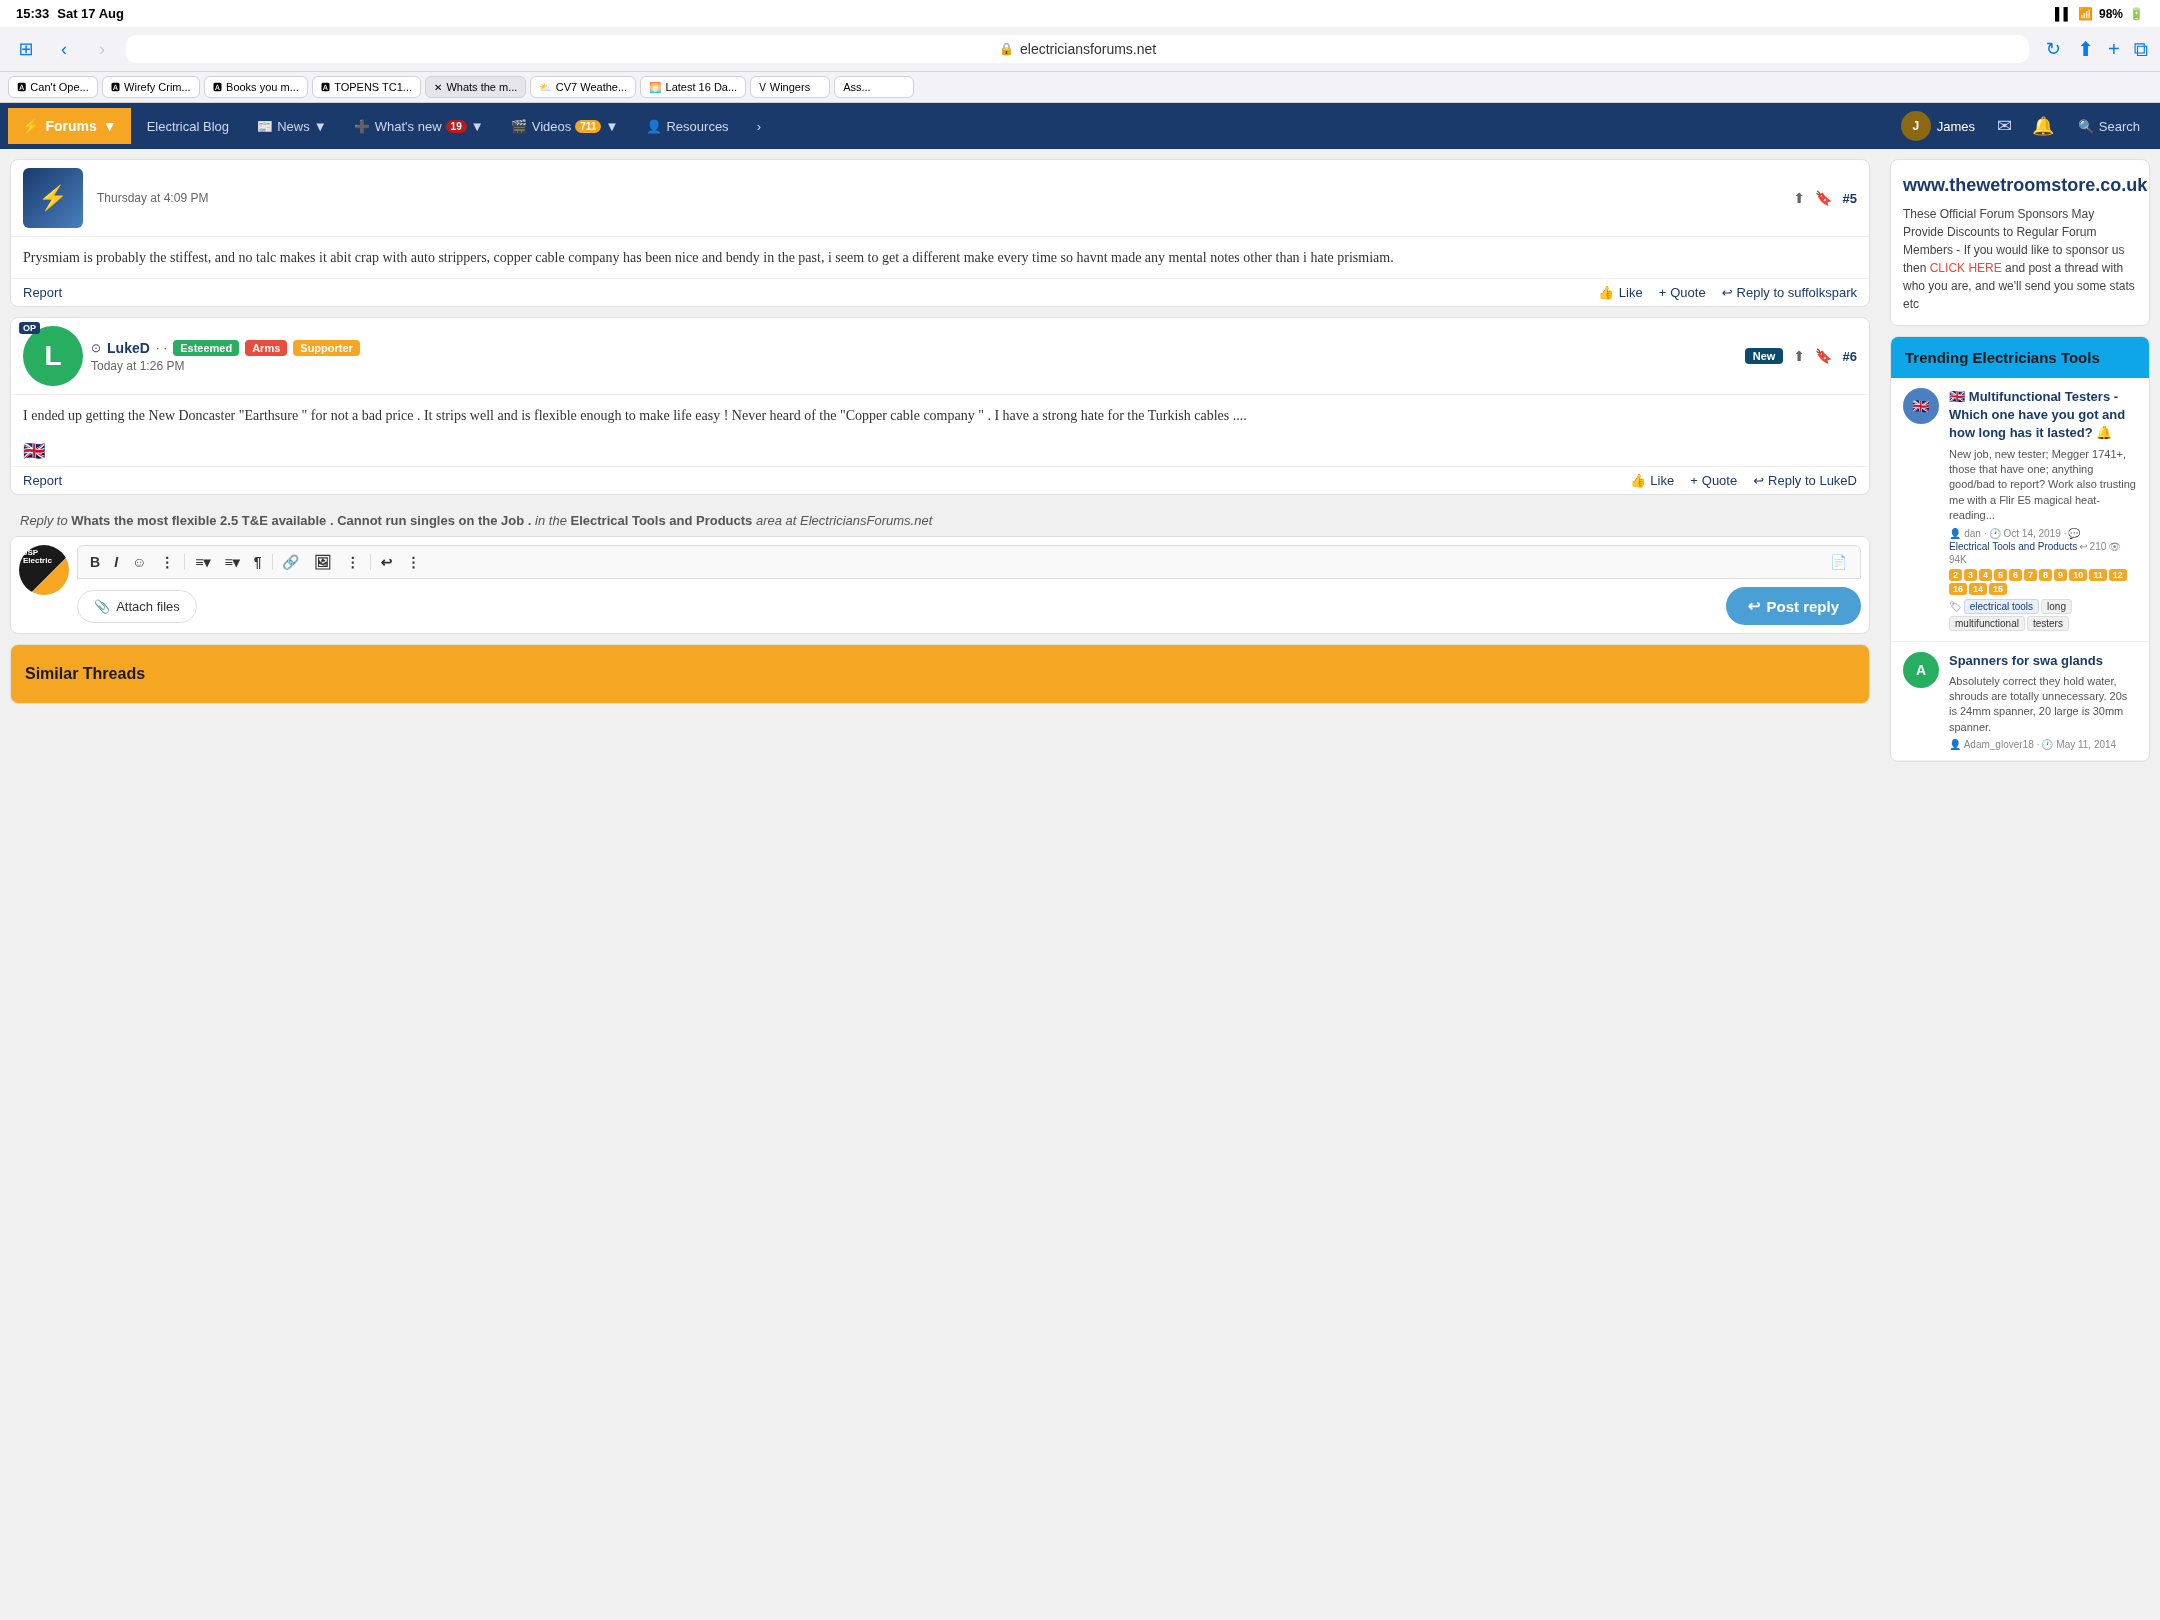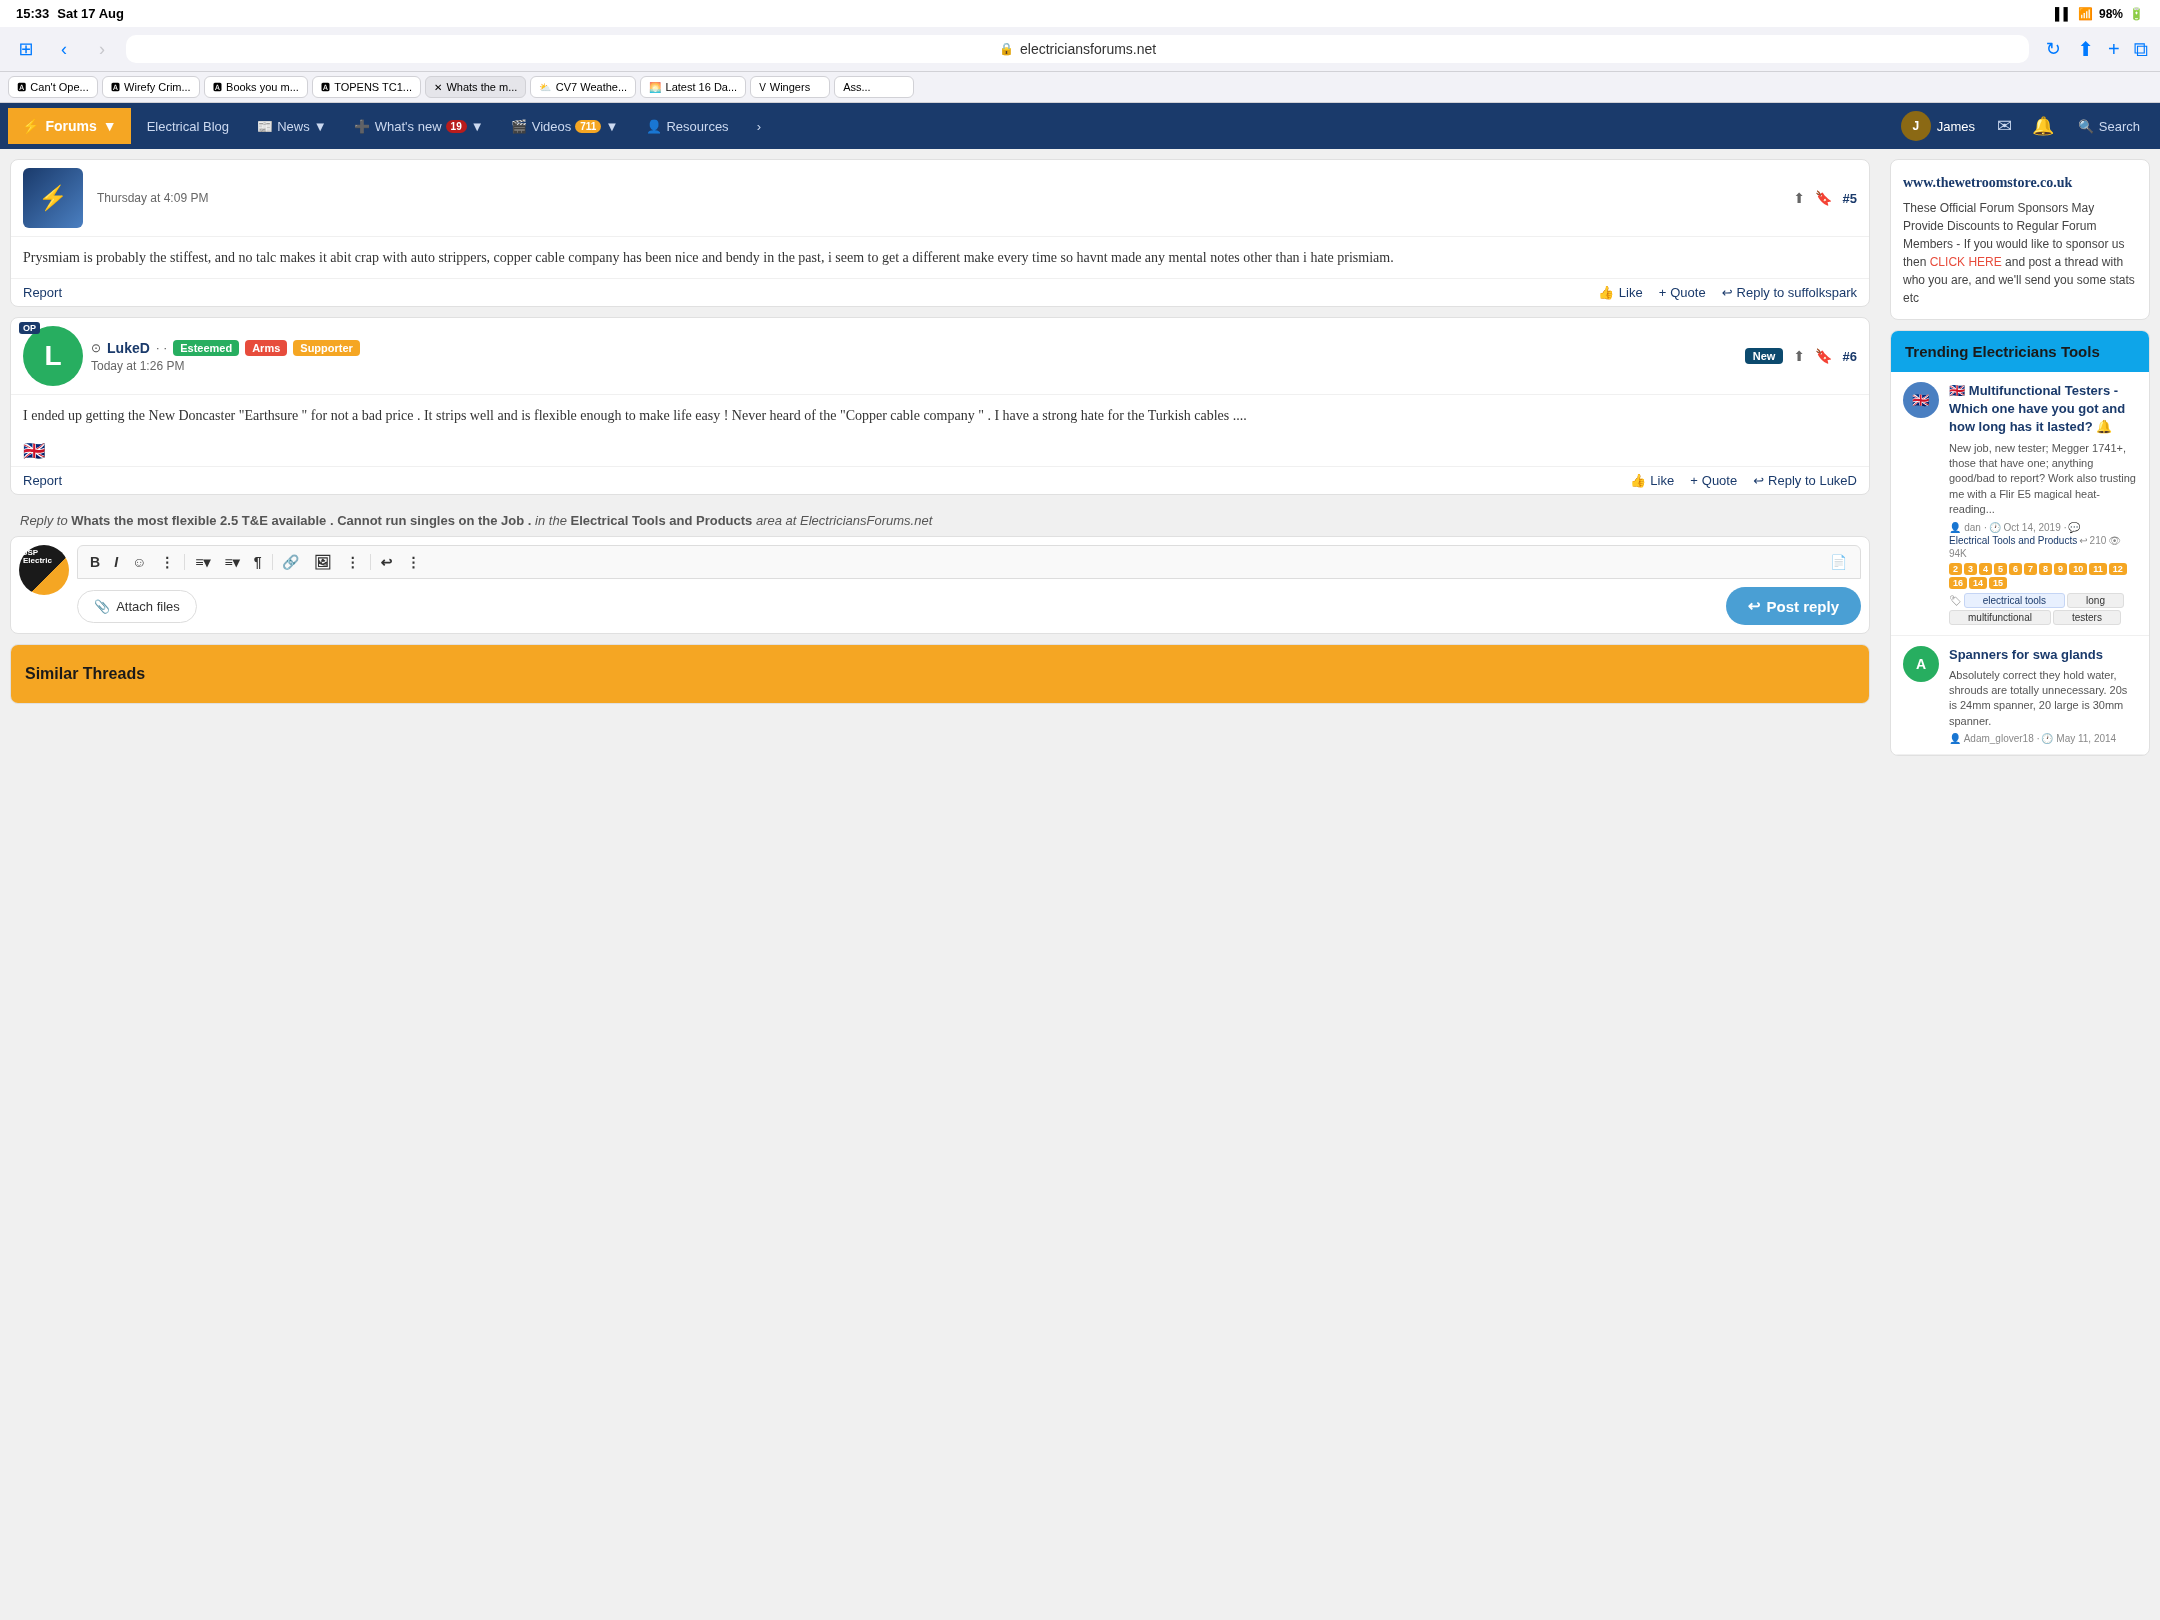--- a/index.html
+++ b/index.html
@@ -307,21 +307,21 @@
     .sponsor-card {
       background: white;
       border-radius: 8px;
       border: 1px solid #e0e0e0;
       padding: 12px;
       margin-bottom: 10px;
       font-size: 12px;
       color: #444;
       line-height: 1.5;
     }
-    .sponsor-link { color: #1a3a6b; font-size: 14px; font-weight: 600; text-decoration: none; display: block; margin-bottom: 6px; font-family: Liberation Serif, serif; }
+    .sponsor-link { color: #1a3a6b; font-size: 18px; font-weight: 600; text-decoration: none; display: block; margin-bottom: 6px; }
     .sponsor-click-link { color: #e74c3c; }
 
     .trending-card {
       background: white;
       border-radius: 8px;
       border: 1px solid #e0e0e0;
       overflow: hidden;
       margin-bottom: 10px;
     }
     .trending-header {
@@ -347,21 +347,21 @@
     .trending-title { color: #1a3a6b; font-size: 13px; font-weight: 600; line-height: 1.4; margin-bottom: 4px; }
     .trending-desc { font-size: 11px; color: #555; line-height: 1.4; }
     .trending-meta { font-size: 10px; color: #888; margin-top: 4px; display: flex; flex-wrap: wrap; gap: 2px; align-items: center; }
     .page-num-badge {
       background: #f5a623; color: white;
       font-size: 9px; padding: 1px 4px; border-radius: 3px;
       font-weight: bold;
     }
     .tag-badge {
       background: #f0f0f0; color: #333;
-      font-size: 10px; padding: 1px 18px; border-radius: 3px;
+      font-size: 10px; padding: 1px 5px; border-radius: 3px;
       border: 1px solid #ddd;
     }
     .tag-badge.highlight { background: #e8f0fe; color: #1a3a6b; border-color: #c5d5f5; }
 
     
     .jsp-avatar {
       width: 50px; height: 50px; border-radius: 50%;
       background: linear-gradient(135deg, #1a1a1a 0%, #1a1a1a 60%, #f5a623 60%);
       flex-shrink: 0;
       font-size: 9px; color: white;

